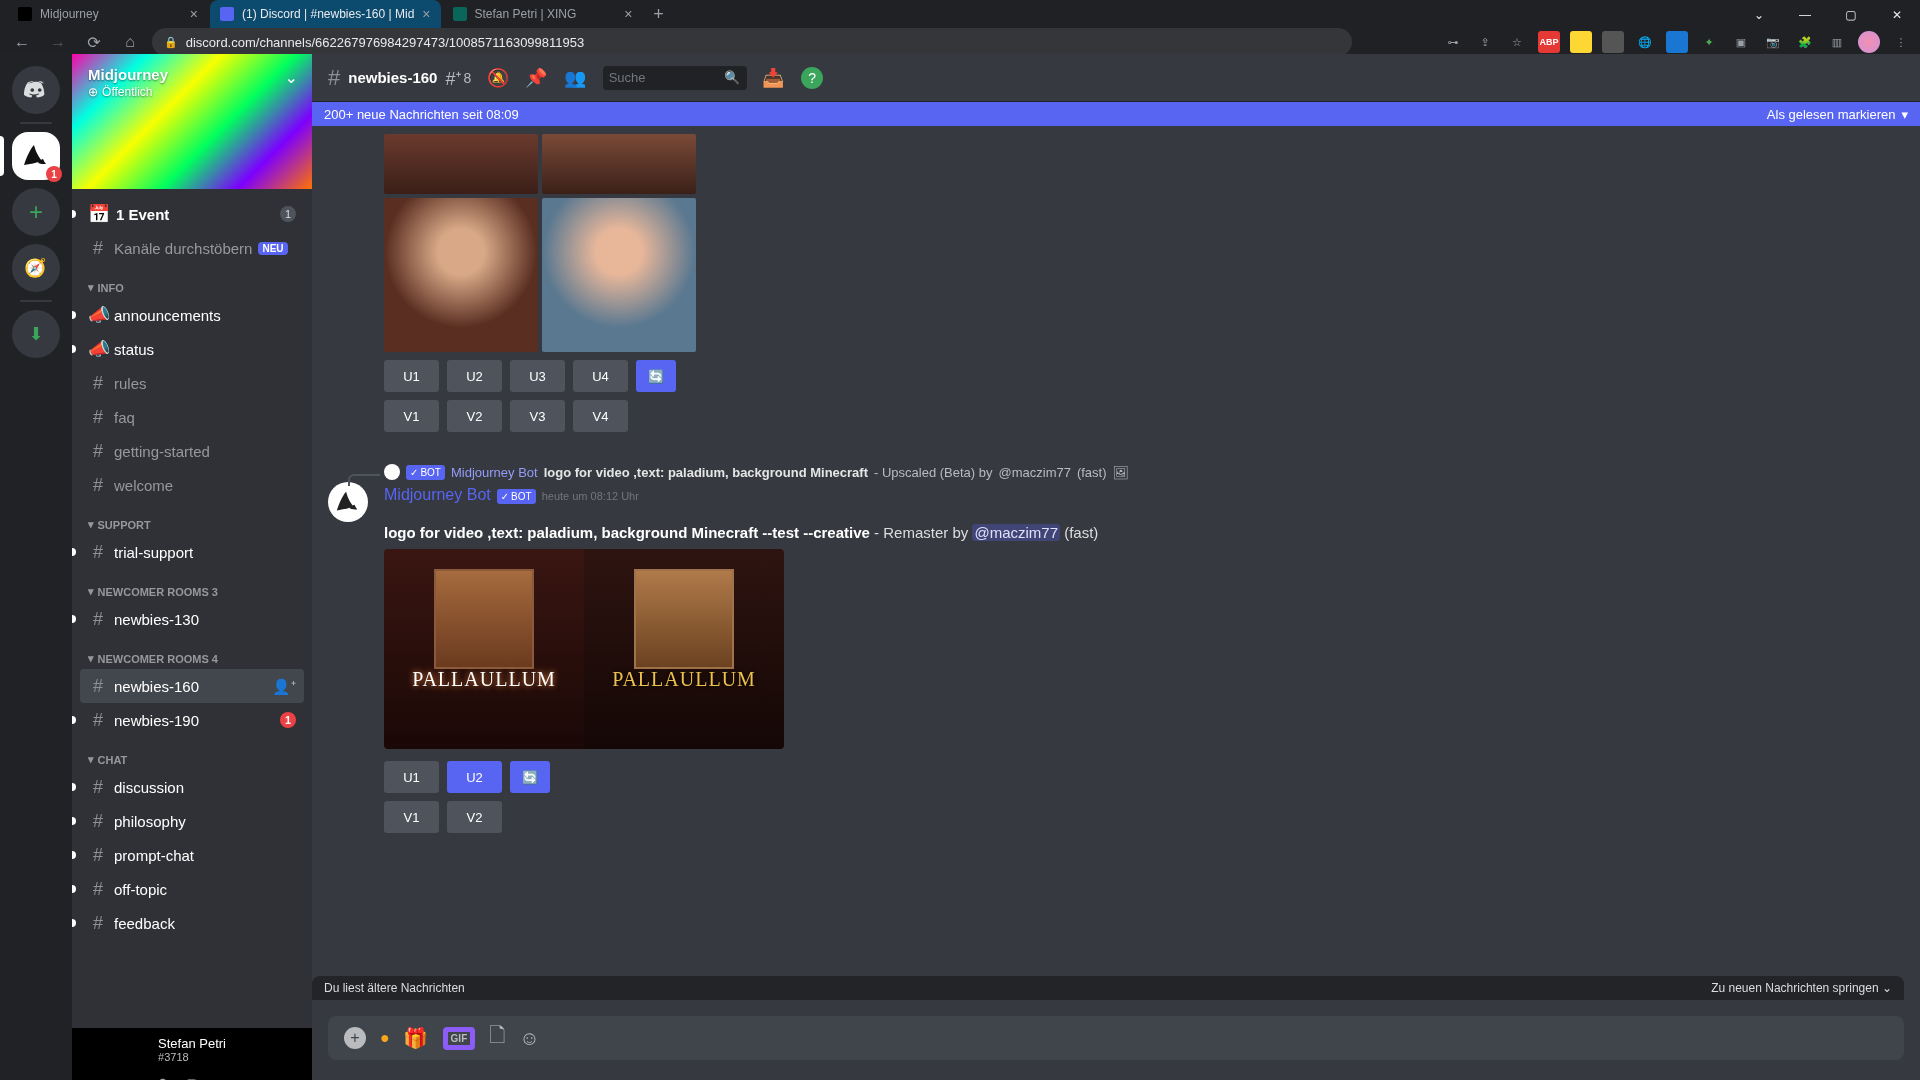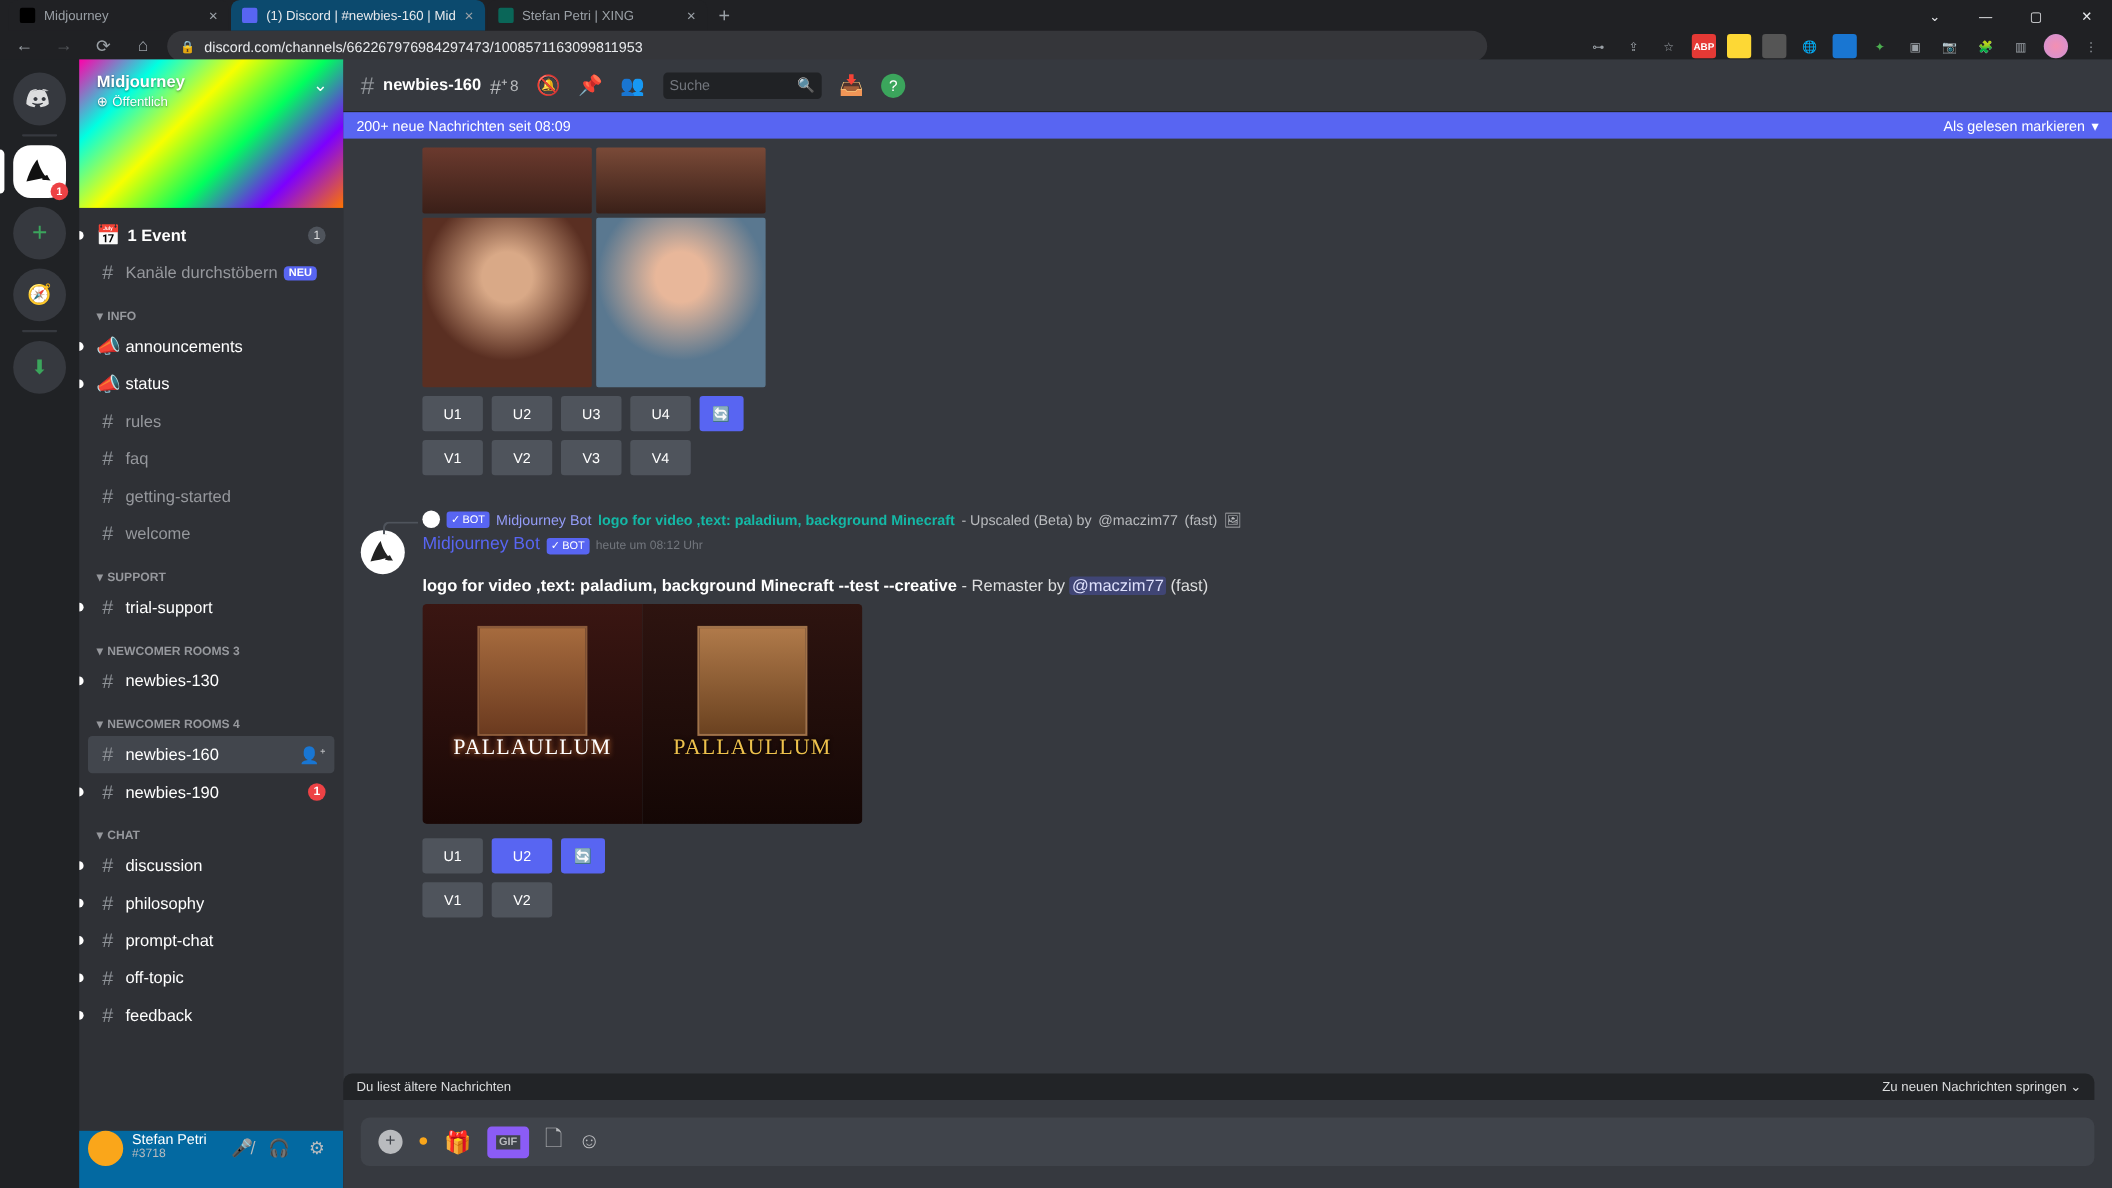--- a/index.html
+++ b/index.html
@@ -40,21 +40,21 @@
 .ch-row{height:34px;border-radius:4px;display:flex;align-items:center;padding:0 8px;color:#96989d;font-size:15px;gap:6px;position:relative;}
 .ch-row.event{justify-content:space-between;}
 .ch-row.sel{background:#42464d;color:#fff;}
 .ch-row.unread{color:#fff;font-weight:500;}
 .ch-row .dot{position:absolute;left:-8px;width:4px;height:8px;background:#fff;border-radius:0 4px 4px 0;}
 .ch-ic{width:20px;text-align:center;color:#8e9297;font-size:18px;}
 .ch-cat{font-size:11px;font-weight:600;color:#96989d;text-transform:uppercase;padding:16px 8px 4px;display:flex;align-items:center;gap:4px;}
 .ch-badge{background:#5865f2;color:#fff;font-size:10px;padding:1px 4px;border-radius:4px;font-weight:600;}
 .ch-count{background:#ed4245;color:#fff;min-width:16px;height:16px;border-radius:8px;font-size:11px;display:flex;align-items:center;justify-content:center;font-weight:600;padding:0 4px;}
 .ch-event-count{background:#4f545c;color:#dcddde;min-width:16px;height:16px;border-radius:8px;font-size:11px;display:flex;align-items:center;justify-content:center;}
-.user-panel{height:52px;background:#0369a1;display:flex;align-items:flex-start;padding:0 8px;gap:8px;}
+.user-panel{height:52px;background:#000000;display:flex;align-items:center;padding:0 8px;gap:8px;flex-direction:column;}
 .avatar{width:32px;height:32px;border-radius:50%;background:#faa61a;}
 .user-info{flex:1;font-size:13px;}
 .user-tag{font-size:11px;color:#b9bbbe;}
 .user-ctrls{display:flex;gap:2px;}
 .user-ctrl{width:32px;height:32px;display:flex;align-items:center;justify-content:center;color:#b9bbbe;border-radius:4px;}
 .main-col{flex:1;display:flex;flex-direction:column;background:#36393f;}
 .chan-header{height:48px;border-bottom:1px solid #202225;display:flex;align-items:center;padding:0 16px;gap:8px;flex-shrink:0;}
 .chan-hash{font-size:22px;color:#8e9297;}
 .chan-name{font-weight:600;color:#fff;font-size:15px;}
 .chan-topic{font-size:13px;color:#b9bbbe;border-left:1px solid #4f545c;padding-left:12px;margin-left:4px;flex:1;white-space:nowrap;overflow:hidden;}
@@ -344,21 +344,21 @@
           <div class="dbtn">V3</div>
           <div class="dbtn">V4</div>
         </div>
       </div>
 
       <div class="msg-block" style="margin-top:16px">
         <div class="reply-line">
           <span class="reply-av"></span>
           <span class="bot-tag">✓ <span>BOT</span></span>
           <span style="color:#949cf7">Midjourney Bot</span>
-          <b style="color:#14b8a6">logo for video ,text: paladium, background Minecraft</b>
+          <b style="color:#e5e5e5">logo for video ,text: paladium, background Minecraft</b>
           <span> - Upscaled (Beta) by </span>
           <span class="mention">@maczim77</span>
           <span> (fast)</span>
           <span>🖼</span>
         </div>
         <div style="display:flex;margin-top:2px">
           <div class="msg-avatar">
             <svg width="28" height="28" viewBox="0 0 30 30">
                 <path fill="#222" d="M3 24c4-12 8-18 10-20 1 4 3 10 8 16-6 2-12 3-18 4zm14-2c2-3 4-4 5-4 1 2 2 4 3 5-3 0-6 0-8-1z"></path>
               </svg>
@@ -402,19 +402,19 @@
     <div class="jump-bar">
       <span>Du liest ältere Nachrichten</span>
       <span><span>Zu neuen Nachrichten springen</span> ⌄</span>
     </div>
 
     <div class="input-area">
       <div class="input-box">
         <span class="tool-ic" style="background:#b9bbbe;color:#40444b;width:22px;height:22px;border-radius:50%;display:flex;align-items:center;justify-content:center;font-size:16px">+</span>
         <span style="color:#faa61a;font-size:16px">●</span>
         <span class="tool-ic">🎁</span>
-        <span class="tool-ic" style="border:8px solid #8b5cf6;border-radius:4px;font-size:10px;font-weight:700;padding:1px 3px">GIF</span>
+        <span class="tool-ic" style="border:5px solid #8b5cf6;border-radius:4px;font-size:10px;font-weight:700;padding:1px 3px">GIF</span>
         <span class="tool-ic">🗋</span>
         <span class="tool-ic">☺</span>
       </div>
     </div>
   </div>
 </div>
 
 </body></html>

